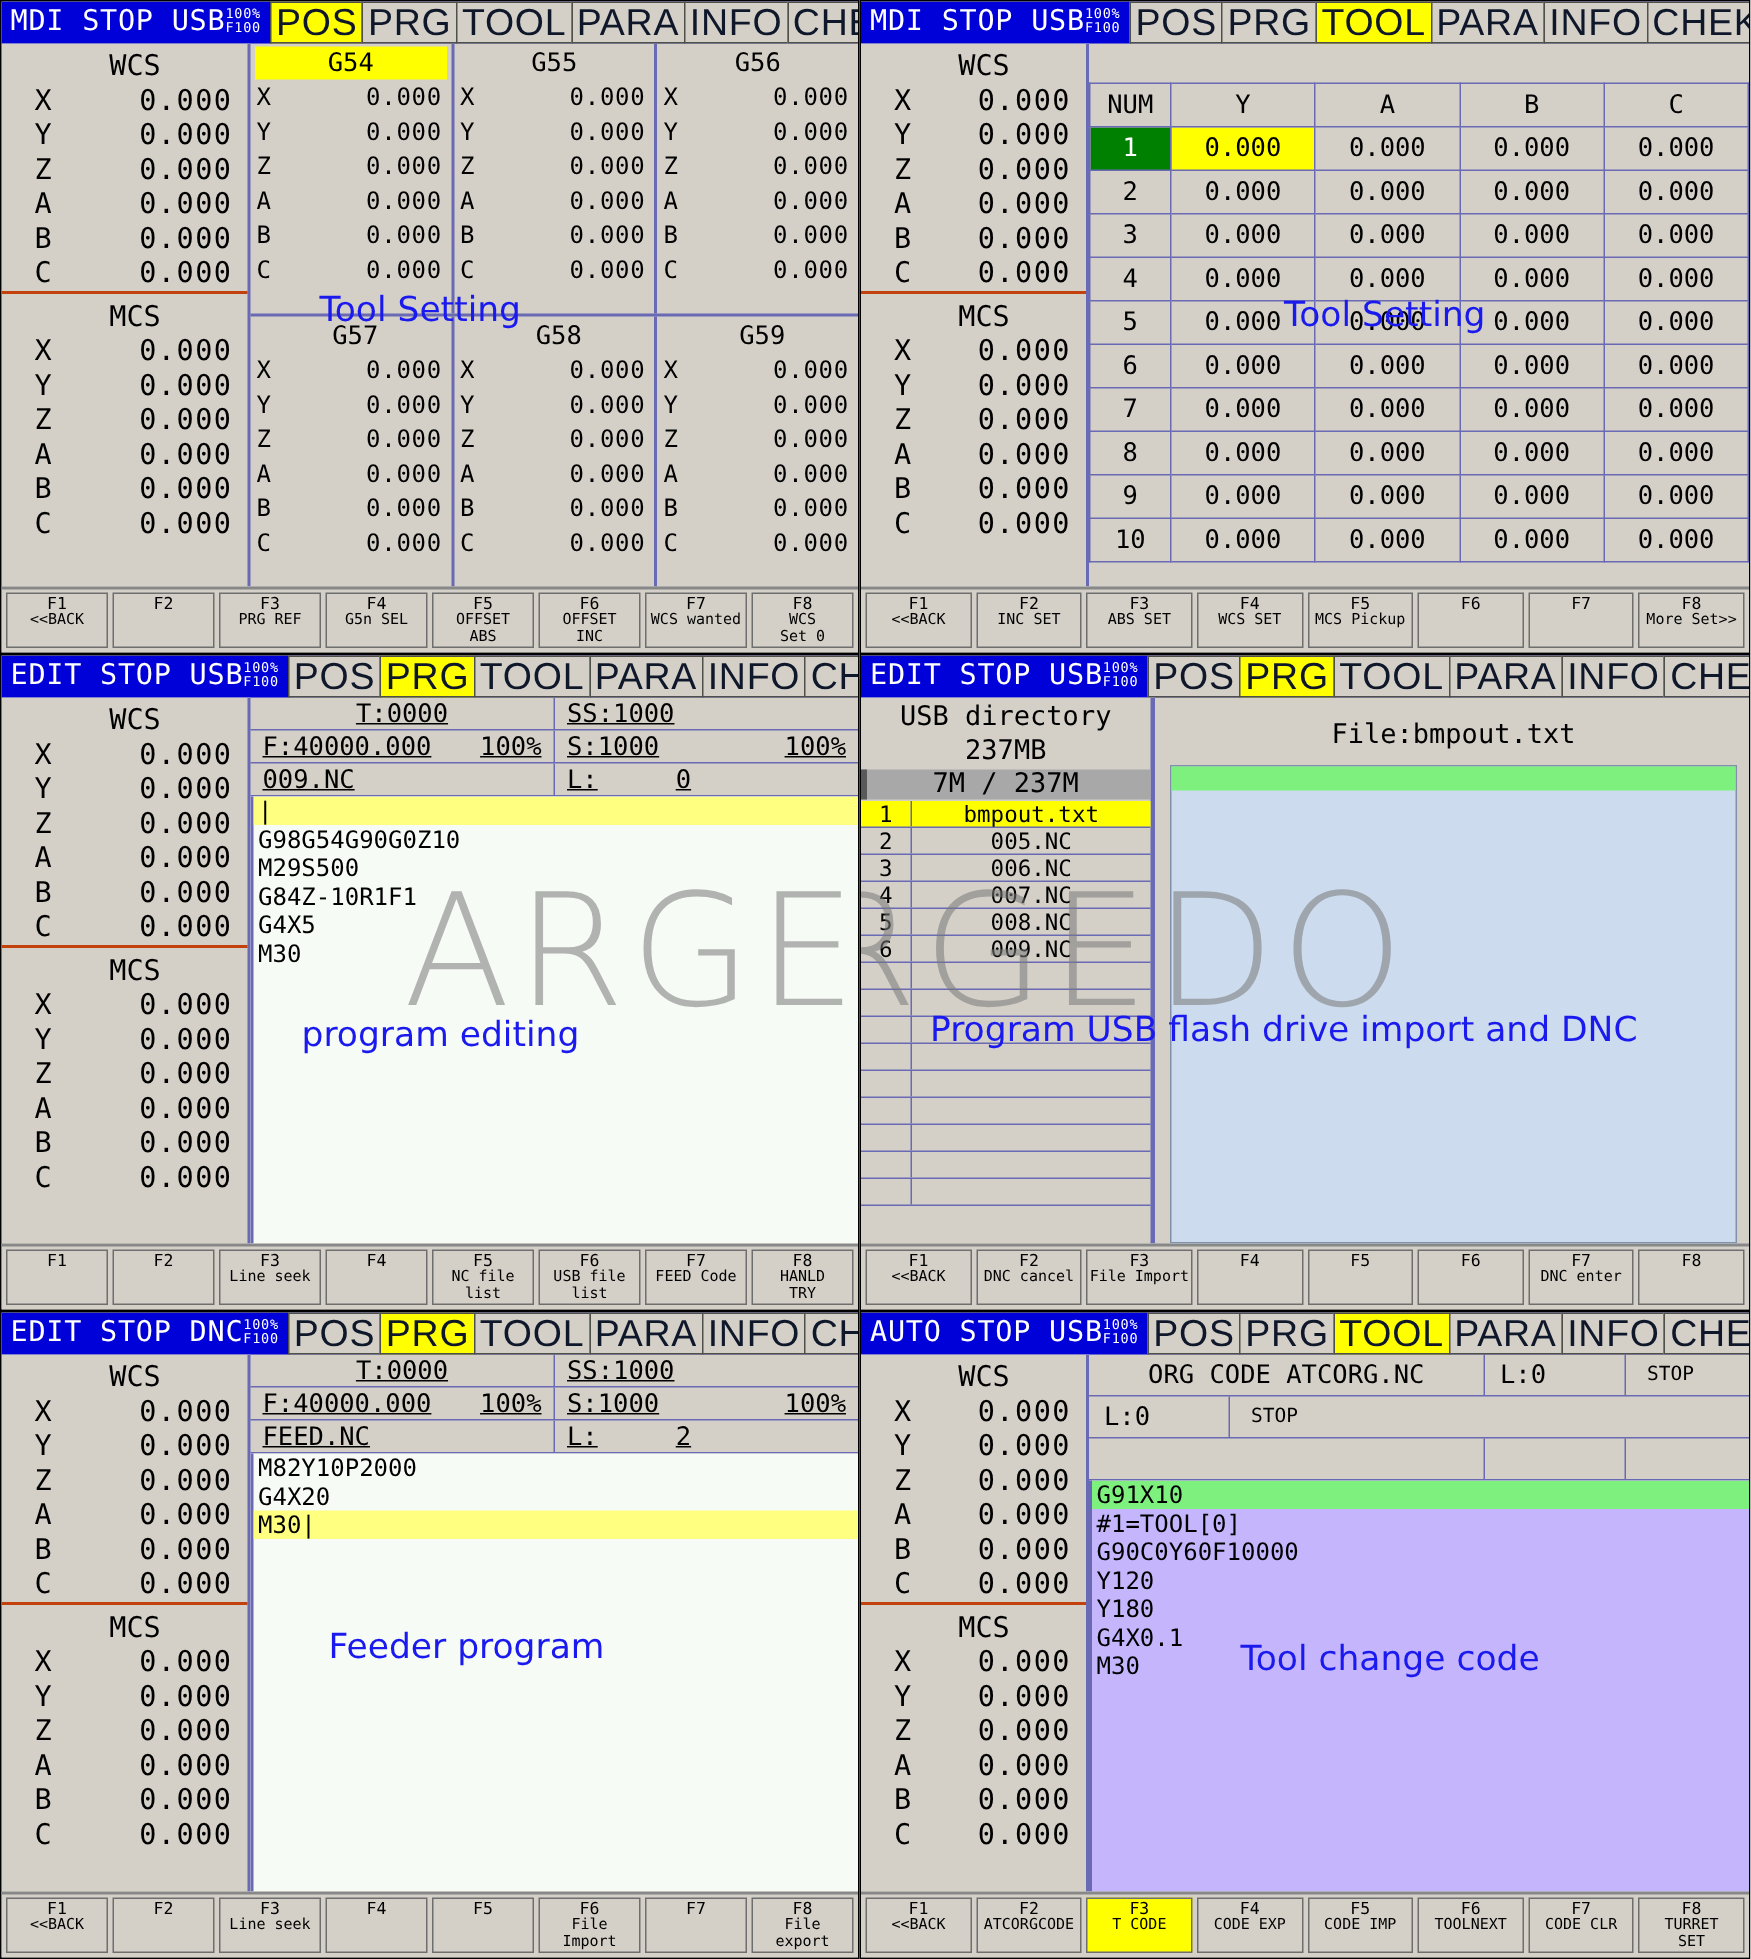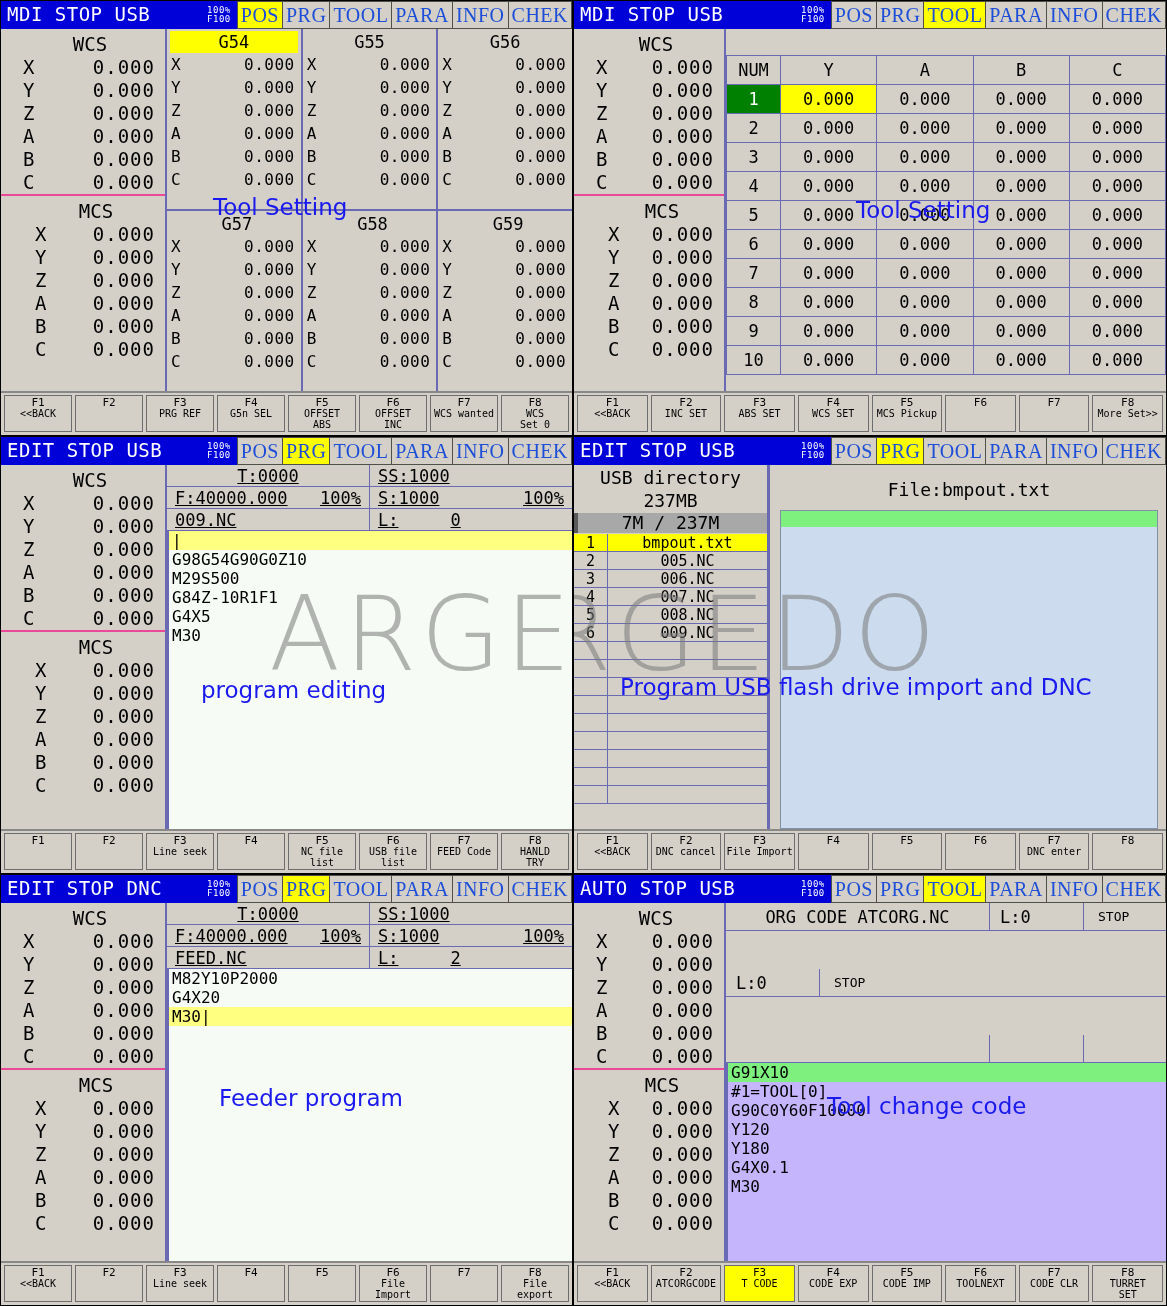--- a/index.html
+++ b/index.html
@@ -30,41 +30,41 @@
     font-size: 19px; letter-spacing: .5px;
   }
   .tb-mode { padding: 2px 0 0 6px; white-space: nowrap; }
   .tb-feed {
     margin-left: auto; display: flex; flex-direction: column;
     justify-content: center; line-height: 9px;
     font-size: 9px; padding-right: 6px; text-align: left;
   }
   .tabs { display: flex; flex: 0 0 auto; }
   .tab {
-    background: #d4d0c8; color: #1d4ed8; border: 1px solid #50504a;
-    border-right: 0; font-size: 20px;
+    background: #d4d0c8; color: #0f172a; border: 1px solid #50504a;
+    border-right: 0; font-size: 25px;
     padding: 0 3px; display: flex; align-items: center;
-    font-family: Liberation Serif, serif;
+    font-family: Liberation Sans, sans-serif;
   }
   .tab:last-child { border-right: 1px solid #50504a; }
   .tab.active { background: #ffff00; }
 
   
   .body { flex: 1 1 auto; display: flex; position: relative; overflow: hidden; }
 
   
   .coords {
     width: 166px; flex: 0 0 166px;
     background: #d4d0c8;
     border-right: 2px solid #6a6ab4;
     display: flex; flex-direction: column;
   }
   .coords.wide { width: 152px; flex-basis: 152px; }
   .cblock { padding: 2px 0 0 0; }
-  .cblock + .cblock { border-top: 2px solid #ec4899; padding-left: 12px; }
+  .cblock + .cblock { border-top: 2px solid #c2410c; }
   .cb-title { text-align: center; font-size: 19px; padding: 2px 0 1px 14px; }
   .crow {
     display: flex; font-size: 19px; line-height: 23px;
     padding: 0 10px 0 22px;
   }
   .crow .ax { width: 34px; }
   .crow .val { flex: 1; text-align: right; letter-spacing: 1px; }
 
   
   .offsets { flex: 1; display: flex; flex-direction: column; }
@@ -128,21 +128,21 @@
   }
   .usb-row .n { width: 34px; text-align: center; border-right: 1px solid #6a6ab4; }
   .usb-row .f { flex: 1; text-align: center; }
   .usb-row.sel { background: #ffff00; }
   .usb-right { flex: 1; display: flex; flex-direction: column; padding: 0 8px 0 10px; }
   .usb-fname { font-size: 18px; text-align: center; padding: 14px 0 10px; }
   .usb-view { flex: 1; background: #ccdcee; border: 1px solid #8090a8; }
   .usb-view .greenline { height: 16px; background: #7ef07e; }
 
   
-  .auto-info { display: flex; flex-direction: column; gap: 38px; }
+  .auto-info { display: flex; flex-direction: column; }
   .ai-row { display: flex; height: 28px; border-bottom: 1px solid #6a6ab4; }
   .ai-main {
     flex: 1; font-size: 17px; display: flex; align-items: center;
     justify-content: center; border-right: 1px solid #6a6ab4;
   }
   .ai-l { width: 94px; font-size: 17px; display: flex; align-items: center;
           padding-left: 10px; border-right: 1px solid #6a6ab4; }
   .ai-s { width: 82px; font-size: 13px; display: flex; align-items: center;
           padding-left: 14px; }
   .hl-y { background: #ffff00; padding: 0 2px; }

